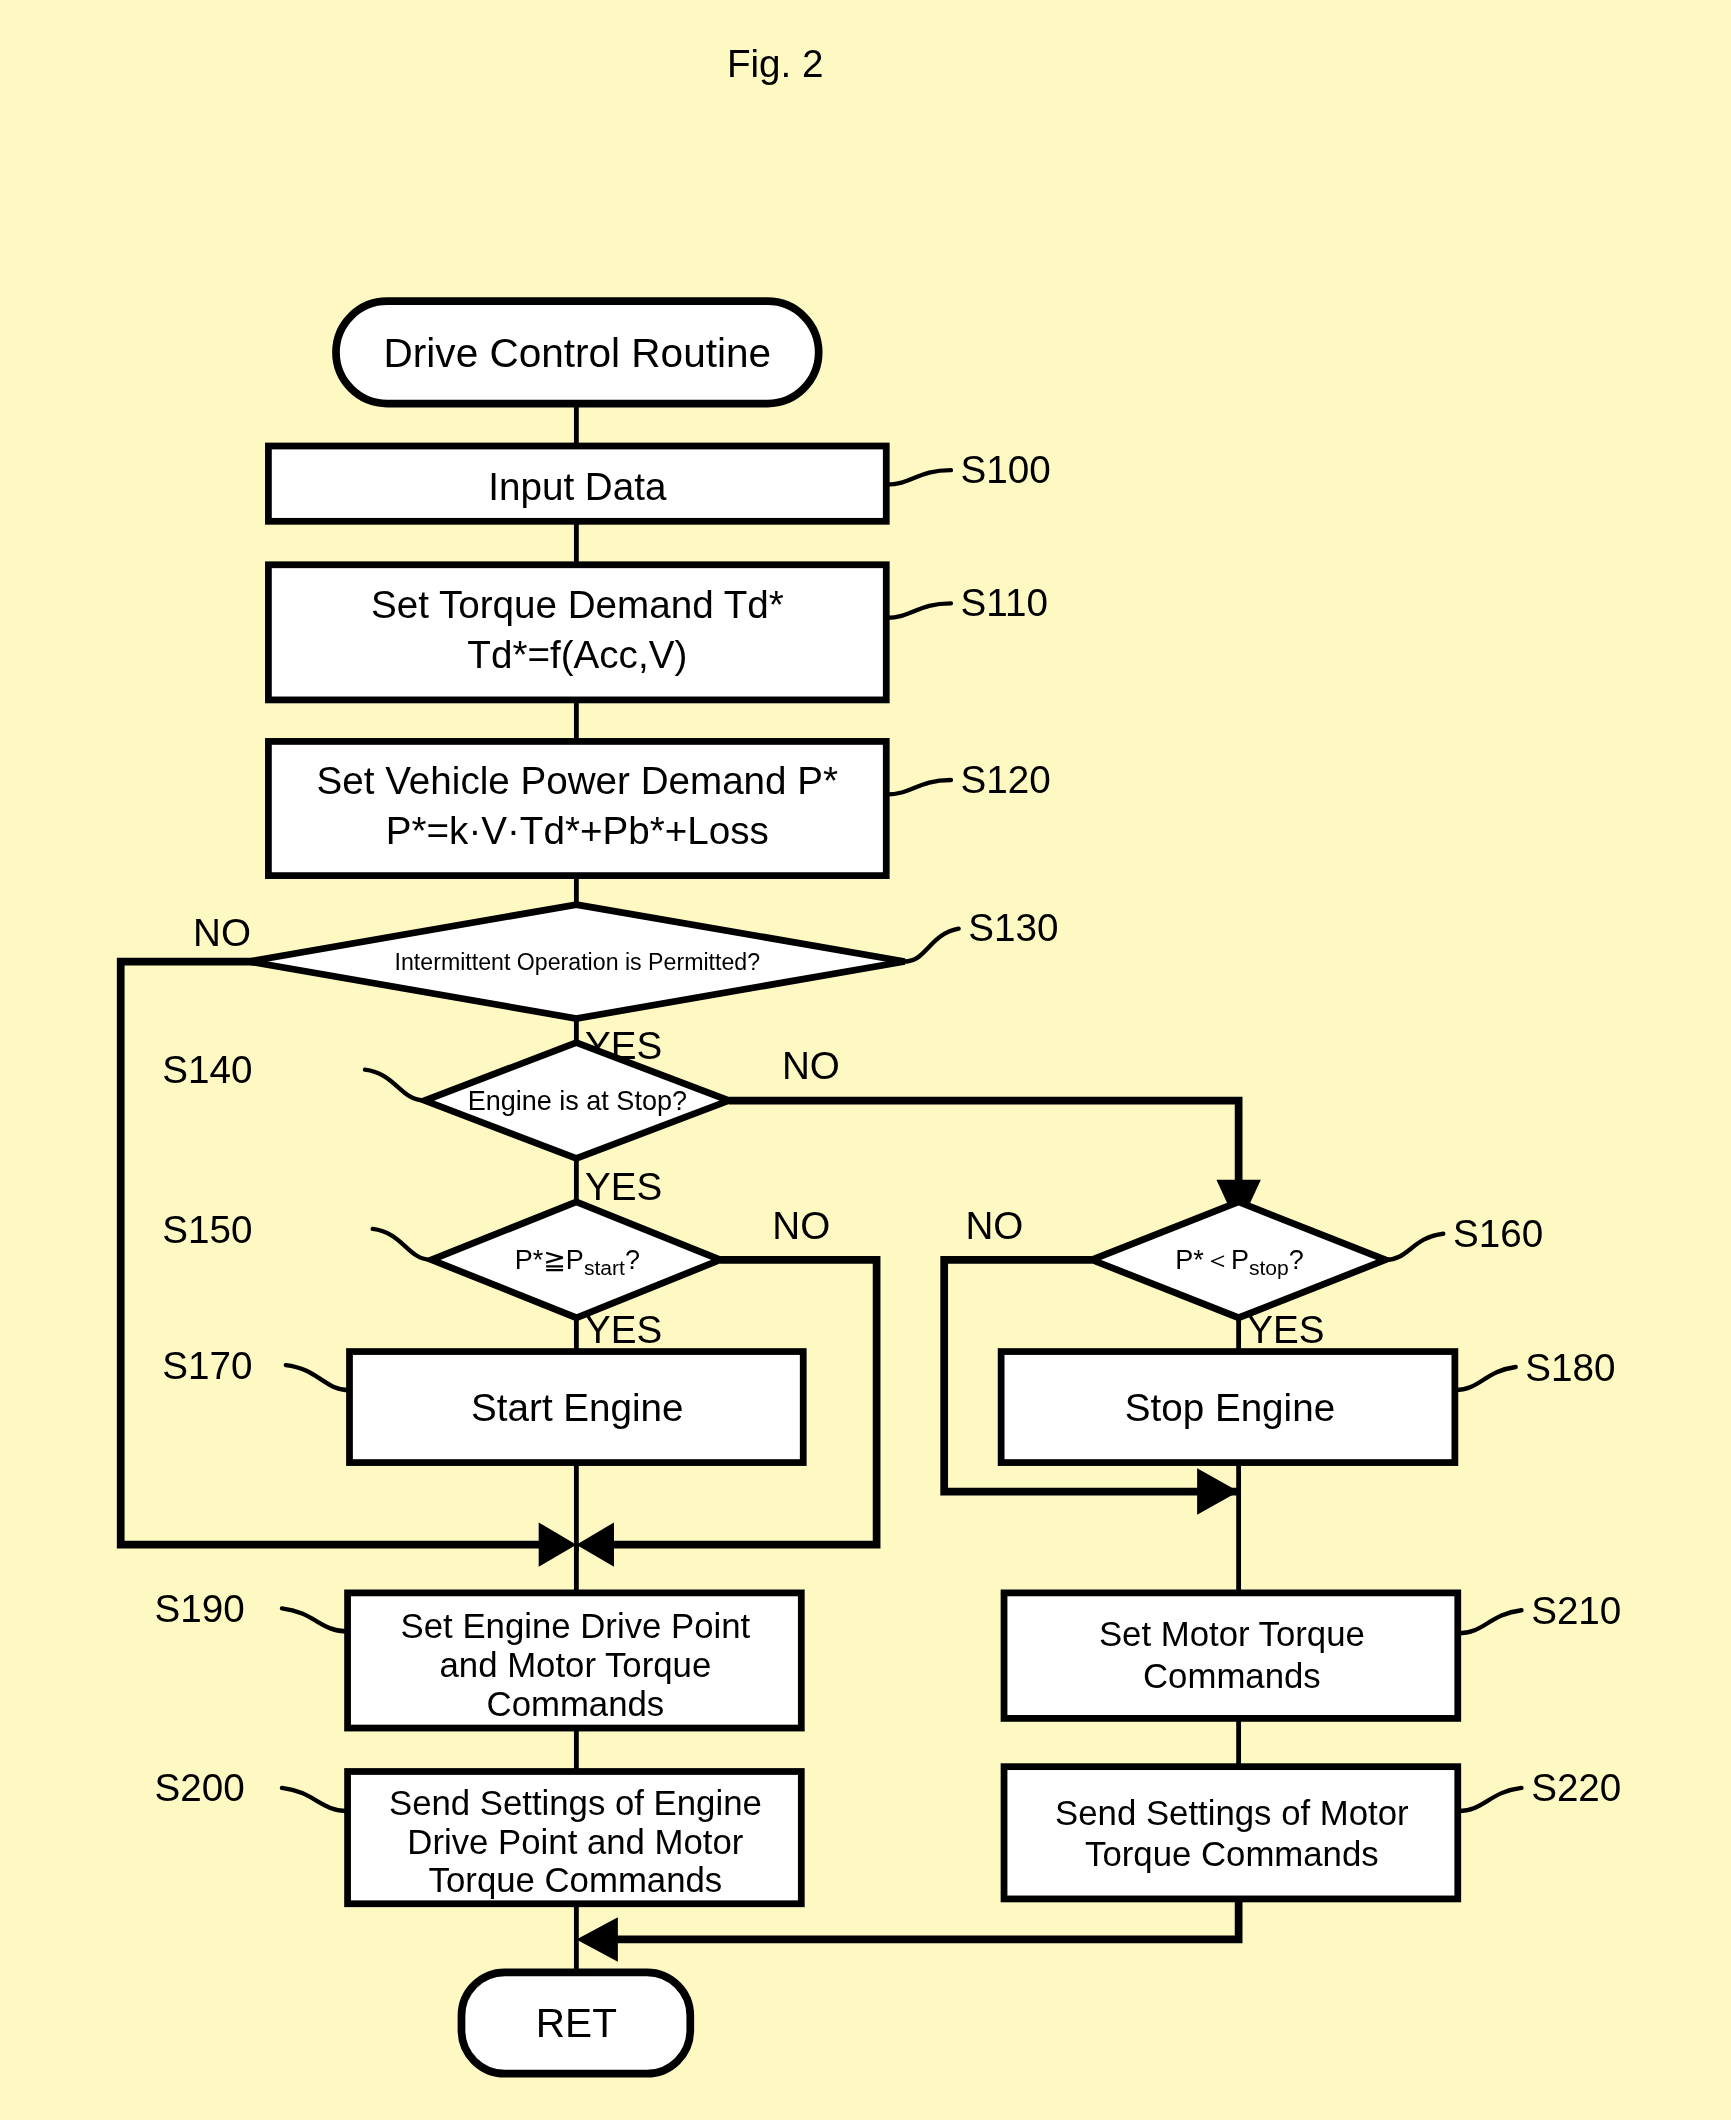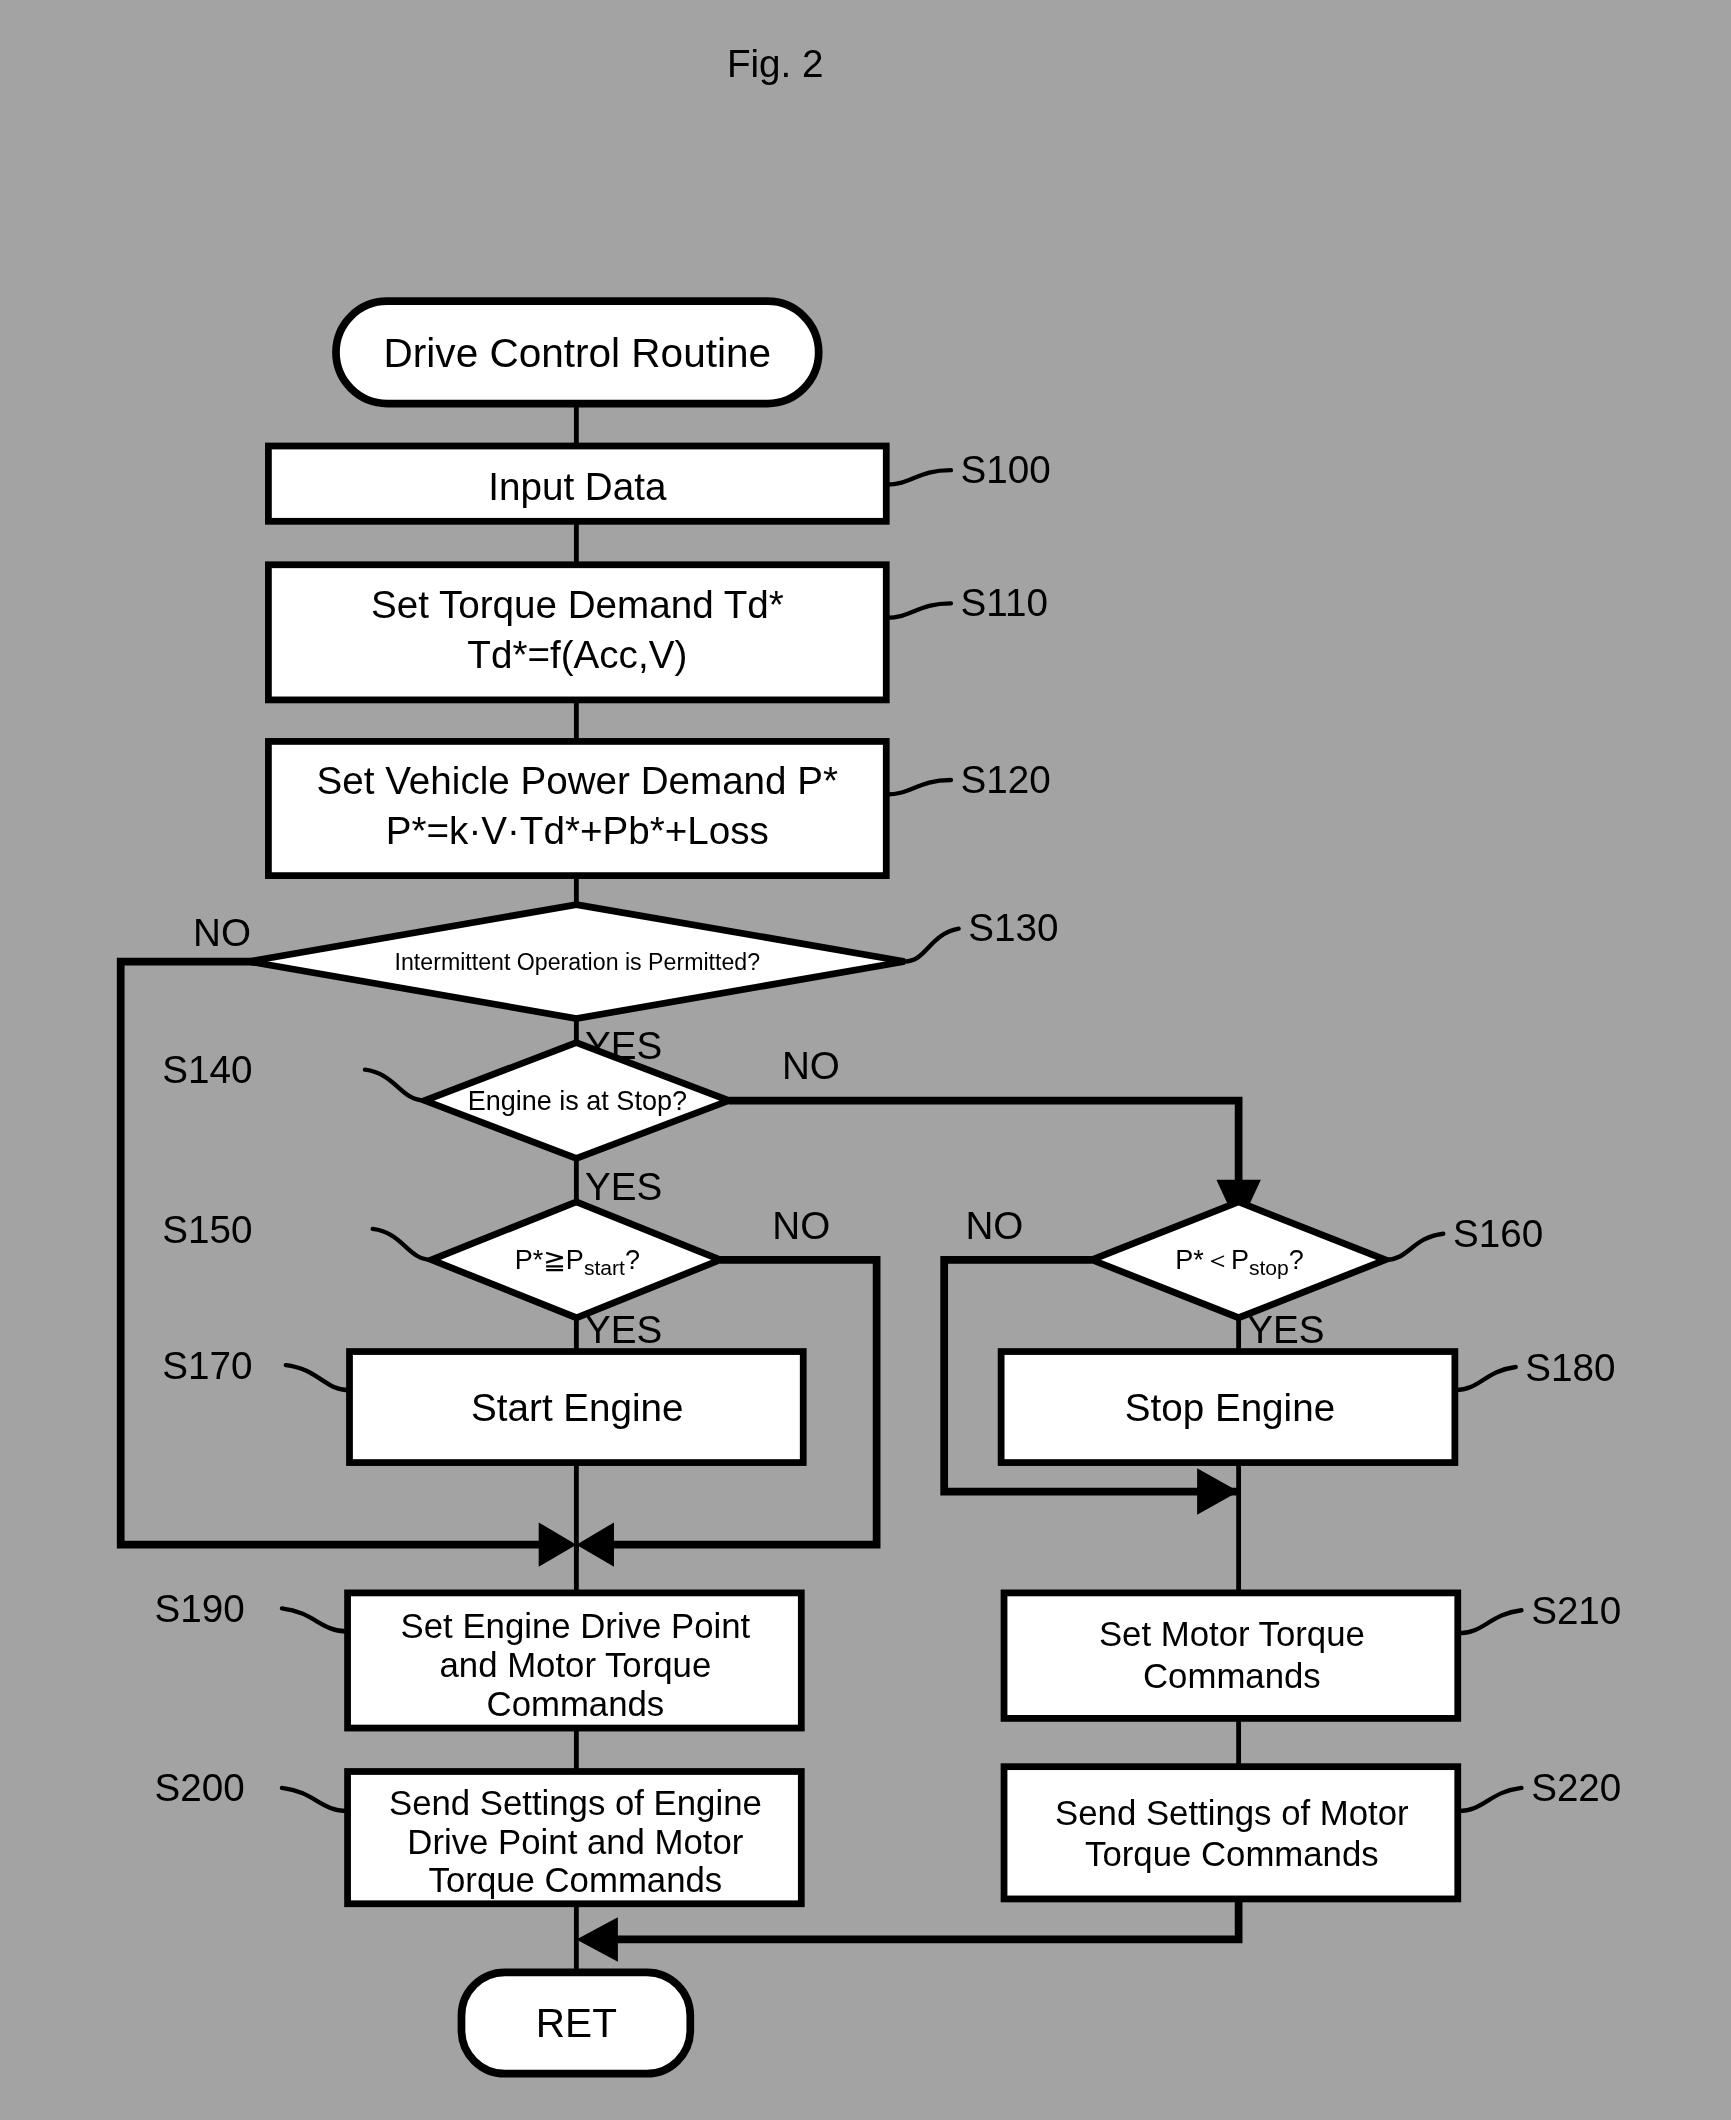--- a/index.html
+++ b/index.html
@@ -9,21 +9,21 @@
     background: #ffffff;
   }
   body {
     font-family: "Liberation Sans", sans-serif;
     color: #000000;
   }
   #page {
     position: relative;
     width: 1731px;
     height: 2120px;
-    background: #a3a3a3;
+    background: #fef9c3;
     overflow: hidden;
   }
   #fig-svg {
     position: absolute;
     top: 0;
     left: 0;
     width: 1731px;
     height: 2120px;
   }
   .shape {

